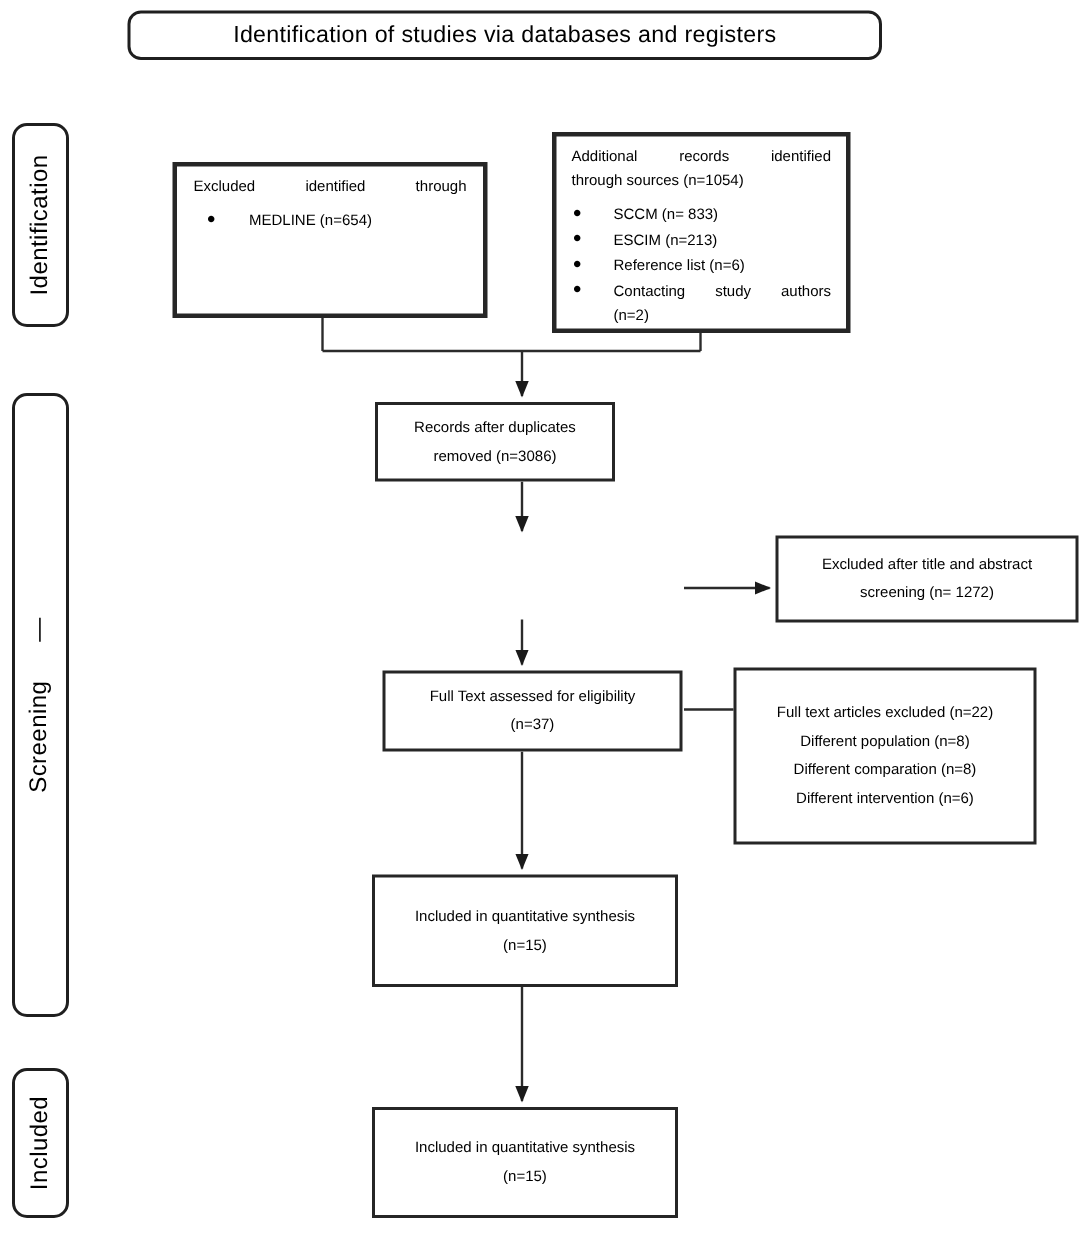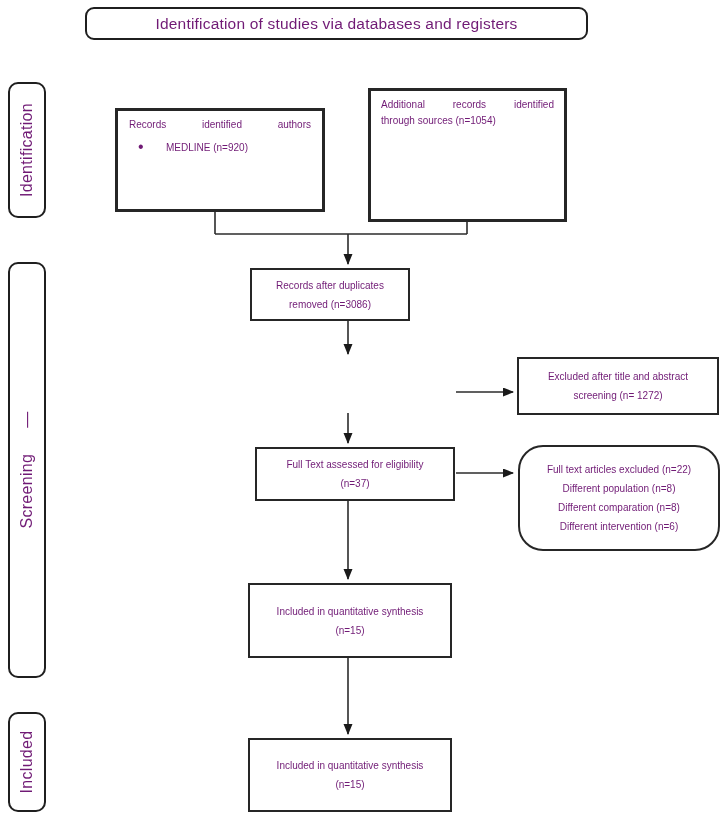--- a/index.html
+++ b/index.html
@@ -2,21 +2,21 @@
 <html><head>
 <meta charset="utf-8">
 <style>
   html, body { margin: 0; padding: 0; background: #ffffff; }
   .canvas {
     position: relative;
     width: 723px;
     height: 826px;
     background: #ffffff;
     font-family: "Liberation Sans", sans-serif;
-    color: #701a75;
+    color: #000000;
     overflow: hidden;
   }
   svg.connectors {
     position: absolute;
     left: 0; top: 0;
     width: 723px; height: 826px;
     pointer-events: none;
   }
   .box {
     position: absolute;
@@ -117,48 +117,57 @@
     </span>
   </div>
 
   <div class="stage" style="top:712px; height:100px;">
     <span class="rot">
         <span>Included</span>
       </span>
   </div>
 
   <div class="box src-box" style="left:115px; top:108px; width:210px; height:104px; border-width:3px;">
-    <div class="jline">Records identified authors</div>
+    <div class="jline">Excluded identified through</div>
     <ul>
-      <li>MEDLINE (n=920)</li>
+      <li>MEDLINE (n=654)</li>
     </ul>
   </div>
 
   <div class="box src-box b" style="left:368px; top:88px; width:199px; height:134px; border-width:3px;">
     <div class="jline">Additional records identified</div>
     <div>through sources (n=1054)</div>
+    <ul>
+      <li>SCCM (n= 833)</li>
+      <li>ESCIM (n=213)</li>
+      <li>Reference list (n=6)</li>
+      <li>
+        <div class="jline">Contacting study authors</div>
+        <div>(n=2)</div>
+      </li>
+    </ul>
   </div>
 
   <div class="box center" style="left:250px; top:268px; width:160px; height:53px;">
     <span class="pre">Records after duplicates
 removed (n=3086)</span>
   </div>
 
 
   <div class="box center" style="left:517px; top:357px; width:202px; height:58px;">
     <span class="pre">Excluded after title and abstract
 screening (n= 1272)</span>
   </div>
 
   <div class="box center" style="left:255px; top:447px; width:200px; height:54px;">
     <span class="pre">Full Text assessed for eligibility
 (n=37)</span>
   </div>
 
-  <div class="box center" style="left:518px; top:445px; width:202px; height:106px;border-radius:25px;">
+  <div class="box center" style="left:489px; top:445px; width:202px; height:118px;">
     <span class="pre">Full text articles excluded (n=22)
 Different population (n=8)
 Different comparation (n=8)
 Different intervention (n=6)</span>
   </div>
 
   <div class="box center" style="left:248px; top:583px; width:204px; height:75px;">
     <span class="pre">Included in quantitative synthesis
 (n=15)</span>
   </div>

